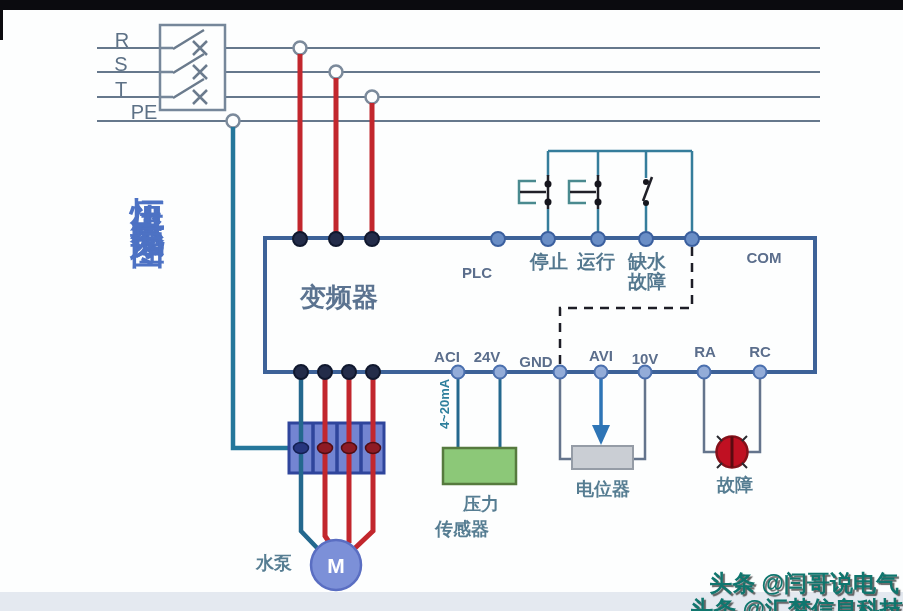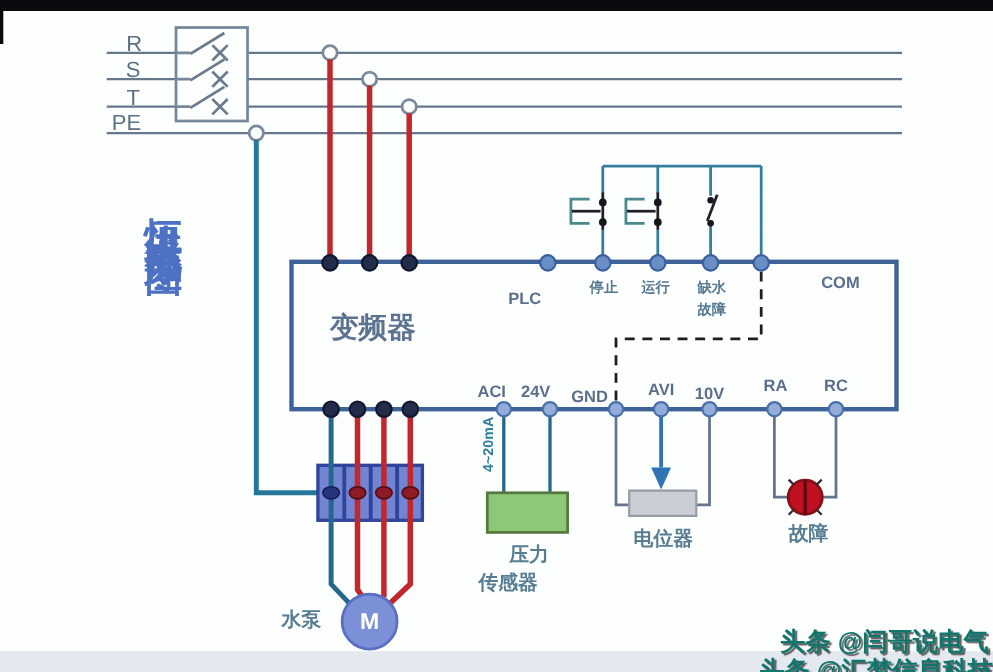--- a/index.html
+++ b/index.html
@@ -10,21 +10,21 @@
   .top-bar{position:absolute;left:0;top:0;width:903px;height:10px;background:#0b0b0f;}
   .left-notch{position:absolute;left:0;top:10px;width:3px;height:30px;background:#0b0b0f;}
   .bottom-band{position:absolute;left:0;top:592px;width:903px;height:19px;background:#e4e9f0;}
   svg.schematic{position:absolute;left:0;top:0;}
   .lbl{
     position:absolute;transform:translate(-50%,-50%);
     white-space:nowrap;color:#5b7390;font-weight:600;line-height:1;
   }
   .phase{font-size:20px;color:#5d7186;font-weight:400;}
   .term{font-size:15px;color:#5b6e8c;}
-  .cn{font-size:13px;color:#54788f;}
+  .cn{font-size:19px;color:#54788f;}
   .big{font-size:26px;color:#5b7390;}
   .comp{font-size:18px;color:#567d92;}
   .title-vert{
     position:absolute;left:148px;top:170px;transform:translateX(-50%);
     writing-mode:vertical-rl;text-orientation:upright;
     font-size:34px;font-weight:700;color:#4d72c4;letter-spacing:5px;line-height:1;
   }
   .rot{transform:translate(-50%,-50%) rotate(-90deg);font-size:13px;color:#2e7f9c;}
   .motor-m{font-size:21px;font-weight:700;color:#ffffff;}
   .wm{
@@ -169,21 +169,21 @@
       <circle cx="601" cy="372" r="6.5"></circle>
       <circle cx="645" cy="372" r="6.5"></circle>
       <circle cx="704" cy="372" r="6.5"></circle>
       <circle cx="760" cy="372" r="6.5"></circle>
     </g>
   </svg>
 
   <span class="lbl phase" style="left:122px;top:40px;">R</span>
   <span class="lbl phase" style="left:121px;top:64px;">S</span>
   <span class="lbl phase" style="left:121px;top:89px;">T</span>
-  <span class="lbl phase" style="left:115px;top:112px;">PE</span>
+  <span class="lbl phase" style="left:144px;top:112px;">PE</span>
 
   <div class="title-vert">恒压供水电气原理图</div>
 
   <span class="lbl big" style="left:339px;top:297px;">变频器</span>
 
   <span class="lbl term" style="left:477px;top:272px;">PLC</span>
   <span class="lbl cn" style="left:549px;top:261px;">停止</span>
   <span class="lbl cn" style="left:596px;top:261px;">运行</span>
   <span class="lbl cn" style="left:647px;top:261px;">缺水</span>
   <span class="lbl cn" style="left:647px;top:281px;">故障</span>

